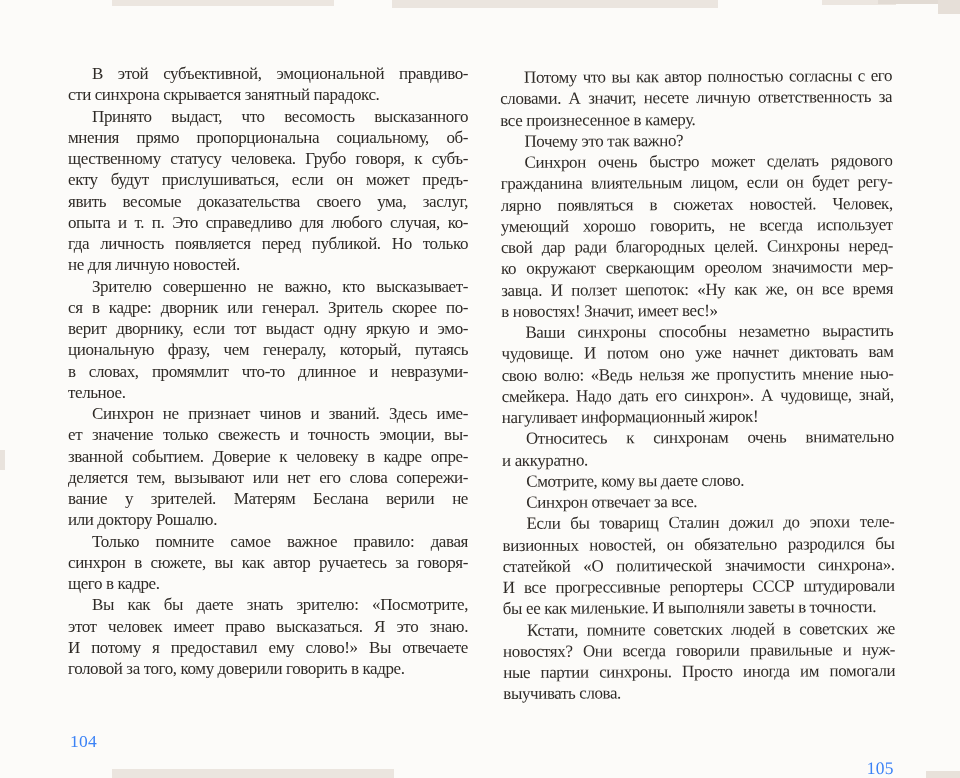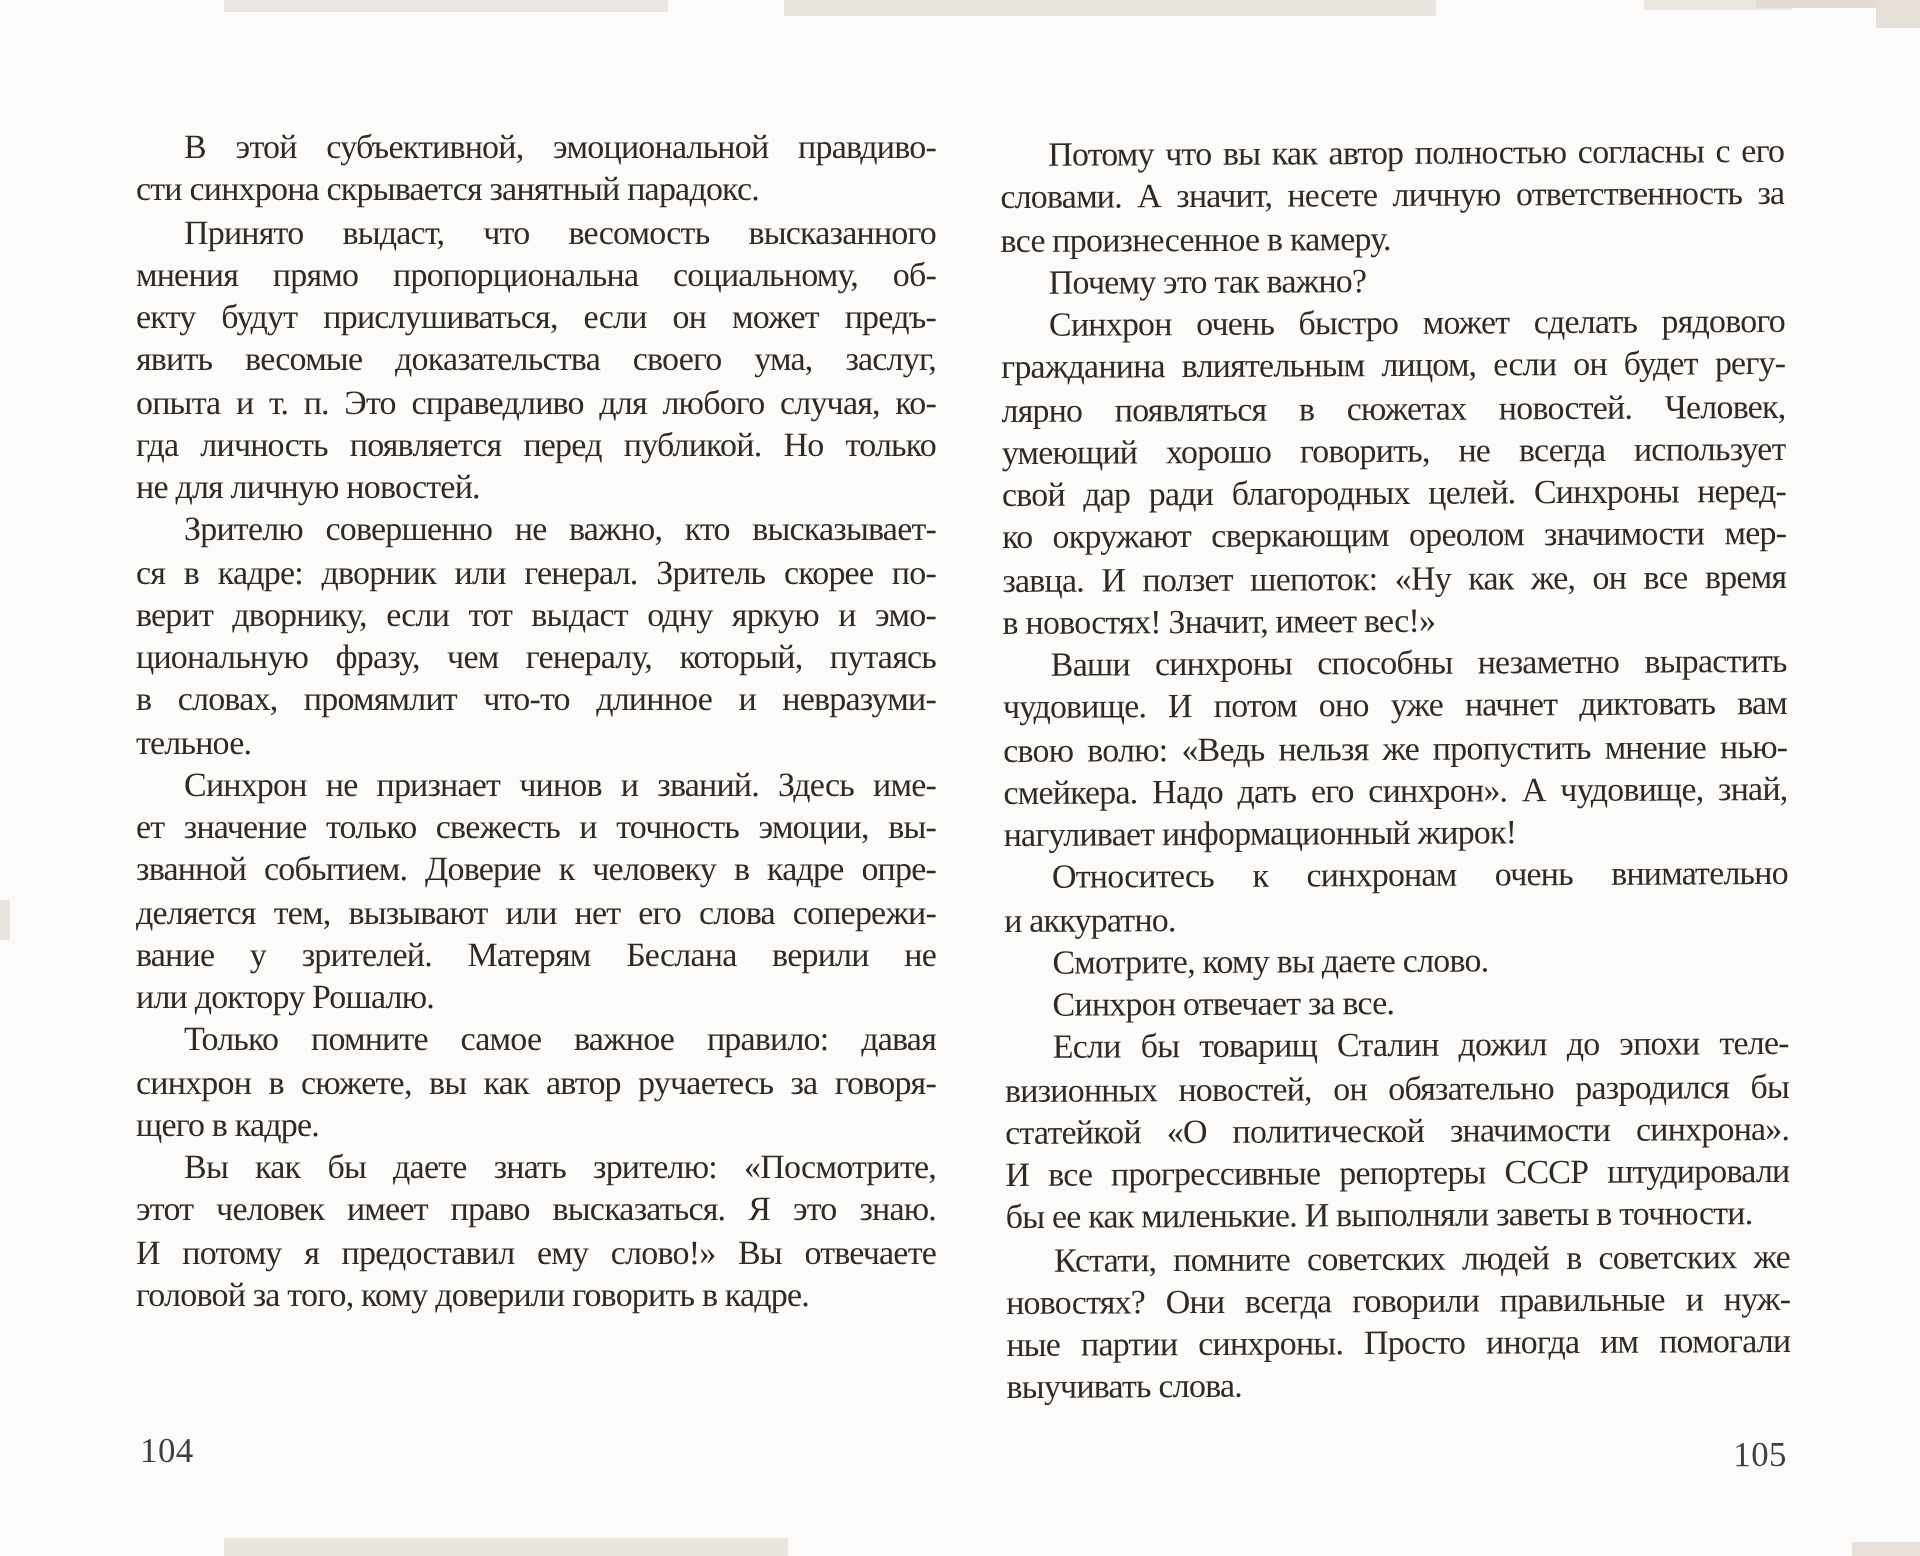--- a/index.html
+++ b/index.html
@@ -30,40 +30,41 @@
     text-align: justify;
     text-align-last: justify;
     overflow: hidden;
     white-space: normal;
   }
   .line.para-end { text-align-last: left; }
   .line.indent { padding-left: 24px; }
   .it { }
   .page-number {
     position: absolute;
-    top: 652px;
+    top: 668px;
     font-size: 17.5px;
     letter-spacing: 0.2px;
-    color: #404040;
+    color: #3b82f6;
   }
   .page-left .page-number { left: 2px; }
-  .page-right .page-number { right: 2px; }
+  .page-right .page-number { right: 2px; margin-top: 25px; }
   .artifact { position: absolute; }
 </style>
 </head>
 <body>
 
 <div class="book-spread">
 
   <div class="page page-left">
     <div class="page-body">
         <div class="line indent"><span>В этой субъективной, эмоциональной правдиво-</span></div>
         <div class="line para-end"><span>сти синхрона скрывается занятный парадокс.</span></div>
         <div class="line indent"><span>Принято выдаст, что весомость высказанного</span></div>
         <div class="line"><span>мнения прямо пропорциональна социальному, об-</span></div>
+        <div class="line"><span>щественному статусу человека. Грубо говоря, к субъ-</span></div>
         <div class="line"><span>екту будут прислушиваться, если он может предъ-</span></div>
         <div class="line"><span>явить весомые доказательства своего ума, заслуг,</span></div>
         <div class="line"><span>опыта и т. п. Это справедливо для любого случая, ко-</span></div>
         <div class="line"><span>гда личность появляется перед публикой. Но только</span></div>
         <div class="line para-end"><span>не для личную новостей.</span></div>
         <div class="line indent"><span>Зрителю совершенно не важно, кто высказывает-</span></div>
         <div class="line"><span>ся в кадре: дворник или генерал. Зритель скорее по-</span></div>
         <div class="line"><span>верит дворнику, если тот выдаст одну яркую и эмо-</span></div>
         <div class="line"><span>циональную фразу, чем генералу, который, путаясь</span></div>
         <div class="line"><span>в словах, промямлит что-то длинное и невразуми-</span></div>

